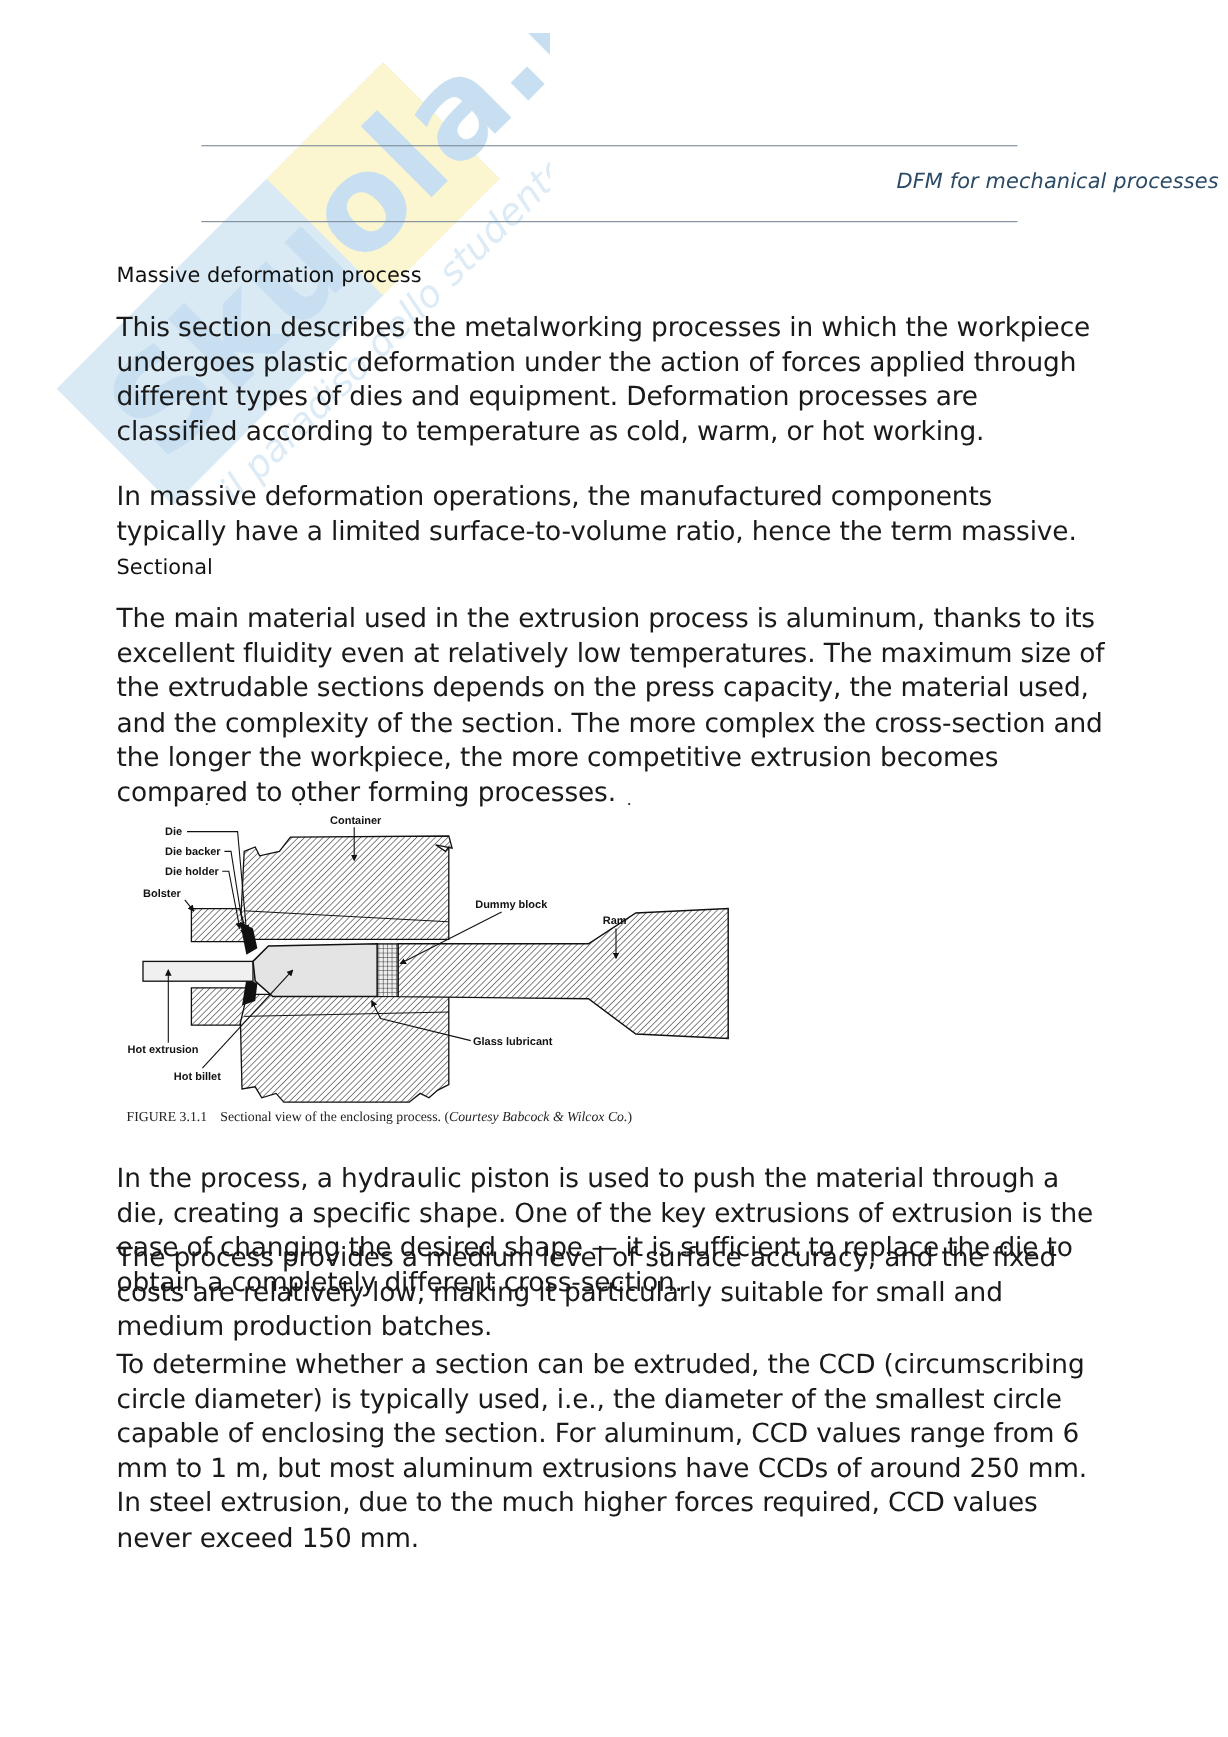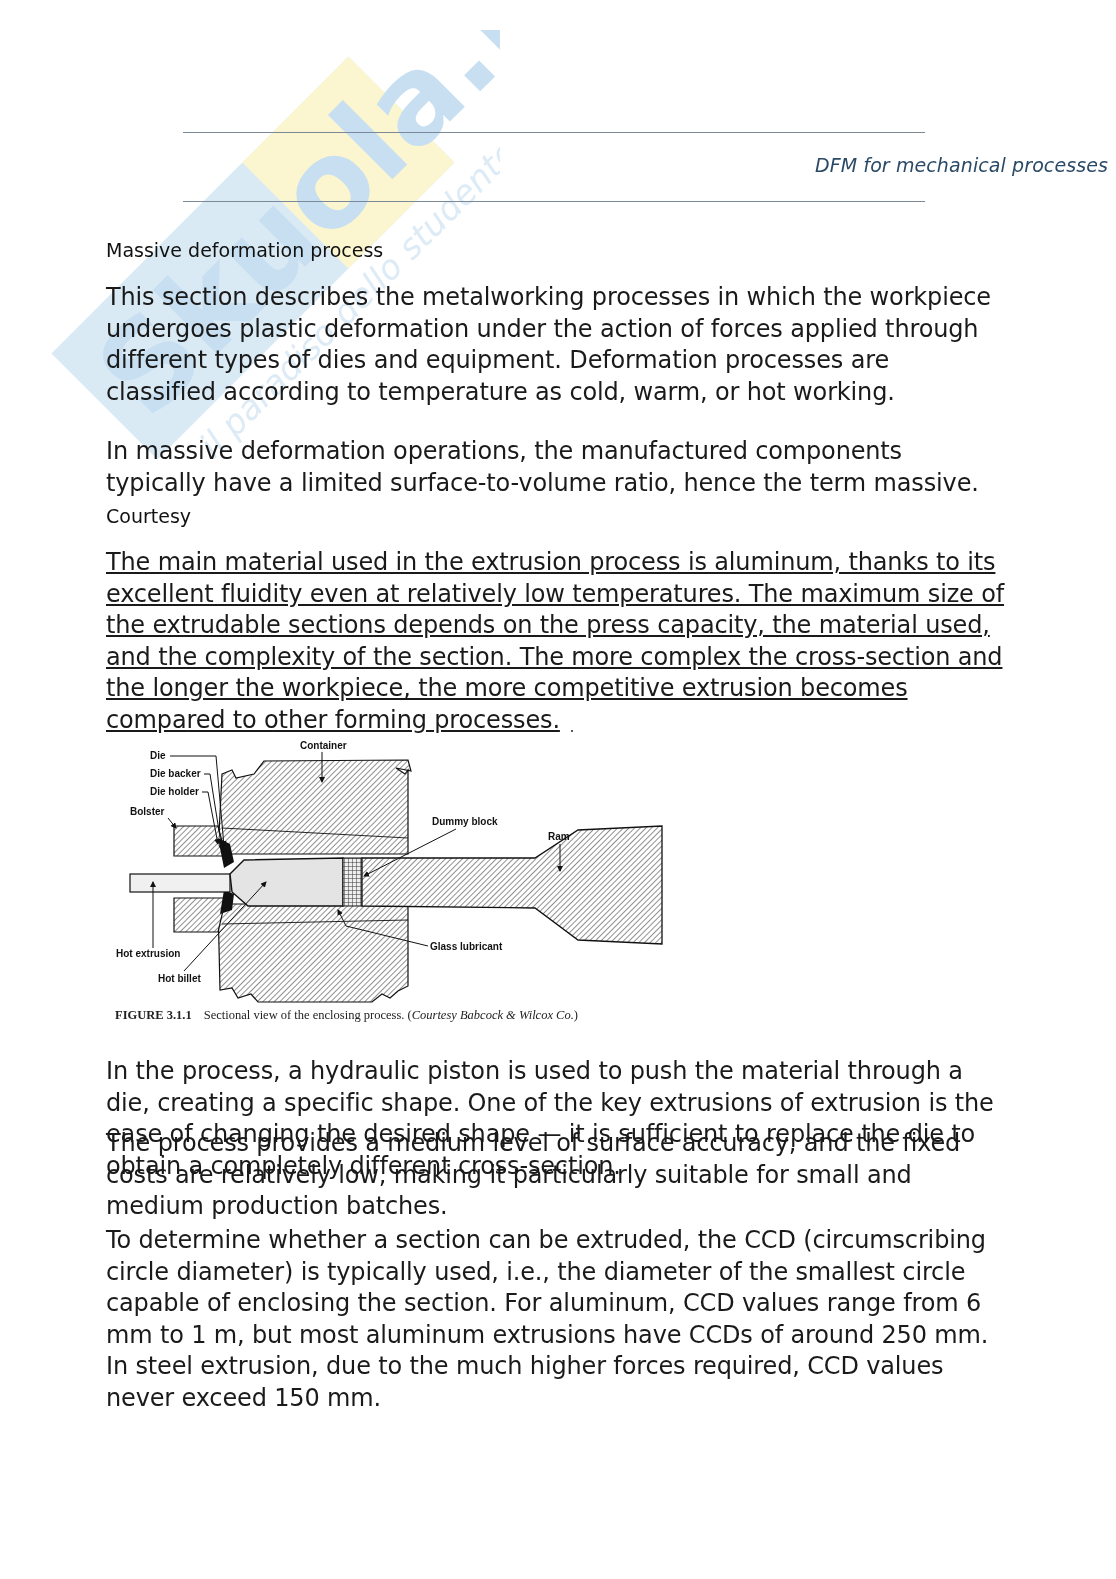--- a/index.html
+++ b/index.html
@@ -14,25 +14,25 @@
   .header-title { position: absolute; top: 154px; left: 0; width: 1108px; text-align: right; font-style: italic; font-size: 19px; color: #2b4a66; letter-spacing: 0.1px; }
 
   .content { position: absolute; left: 106px; top: 236px; width: 900px; }
   .h { font-weight: normal; font-size: 19px; margin: 0; line-height: 28px; color: #111; }
   .p { font-size: 24px; line-height: 31.6px; margin: 0; color: #1a1a1a; letter-spacing: -0.15px; }
 
   #h1 { position: absolute; top: 0; }
   #p1 { position: absolute; top: 46px; }
   #p2 { position: absolute; top: 200px; }
   #h2 { position: absolute; top: 266px; }
-  #p3 { position: absolute; top: 311px; text-decoration: underline; }
+  #p3 { position: absolute; top: 311px; }
 
   .figure { position: absolute; left: 108px; top: 716px; width: 560px; height: 320px; }
   .fig-caption { position: absolute; left: 115px; top: 1008px; font-family: "Liberation Serif", "DejaVu Serif", serif; font-size: 12.5px; color: #222; white-space: nowrap; }
-  .fig-caption .num { font-weight: bold; margin-right: 12px; text-align: center; }
+  .fig-caption .num { font-weight: normal; margin-right: 12px; text-align: center; }
   .fig-caption .credit { font-style: italic; }
 
   #p4 { position: absolute; top: 820px; }
   #p5 { position: absolute; top: 892px; }
   #p6 { position: absolute; top: 989px; }
 
   .lbl { font-family: "Liberation Sans", sans-serif; font-weight: bold; font-size: 10px; fill: #111; }
 </style>
 </head>
 <body>
@@ -47,21 +47,21 @@
 </svg>
 
 <div class="header-rule top"></div>
 <div class="header-title">DFM for mechanical processes</div>
 <div class="header-rule bottom"></div>
 
 <div class="content">
   <h2 id="h1" class="h">Massive deformation process</h2>
   <p id="p1" class="p">This section describes the metalworking processes in which the workpiece undergoes plastic deformation under the action of forces applied through different types of dies and equipment. Deformation processes are classified according to temperature as cold, warm, or hot working.</p>
   <p id="p2" class="p">In massive deformation operations, the manufactured components typically have a limited surface-to-volume ratio, hence the term massive.</p>
-  <h2 id="h2" class="h">Courtesy</h2>
+  <h2 id="h2" class="h">Sectional</h2>
   <p id="p3" class="p">The main material used in the extrusion process is aluminum, thanks to its excellent fluidity even at relatively low temperatures. The maximum size of the extrudable sections depends on the press capacity, the material used, and the complexity of the section. The more complex the cross-section and the longer the workpiece, the more competitive extrusion becomes compared to other forming processes.</p>
   <p id="p4" class="p">In the process, a hydraulic piston is used to push the material through a die, creating a specific shape. One of the key extrusions of extrusion is the ease of changing the desired shape — it is sufficient to replace the die to obtain a completely different cross-section.</p>
   <p id="p5" class="p">The process provides a medium level of surface accuracy, and the fixed costs are relatively low, making it particularly suitable for small and medium production batches.</p>
   <p id="p6" class="p">To determine whether a section can be extruded, the CCD (circumscribing circle diameter) is typically used, i.e., the diameter of the smallest circle capable of enclosing the section. For aluminum, CCD values range from 6 mm to 1 m, but most aluminum extrusions have CCDs of around 250 mm. In steel extrusion, due to the much higher forces required, CCD values never exceed 150 mm.</p>
 </div>
 
 <svg class="figure" viewBox="0 0 560 300">
   <defs>
     <pattern id="hatch" width="4" height="4" patternUnits="userSpaceOnUse" patternTransform="rotate(45)">
       <rect width="4" height="4" fill="#ffffff"></rect>

